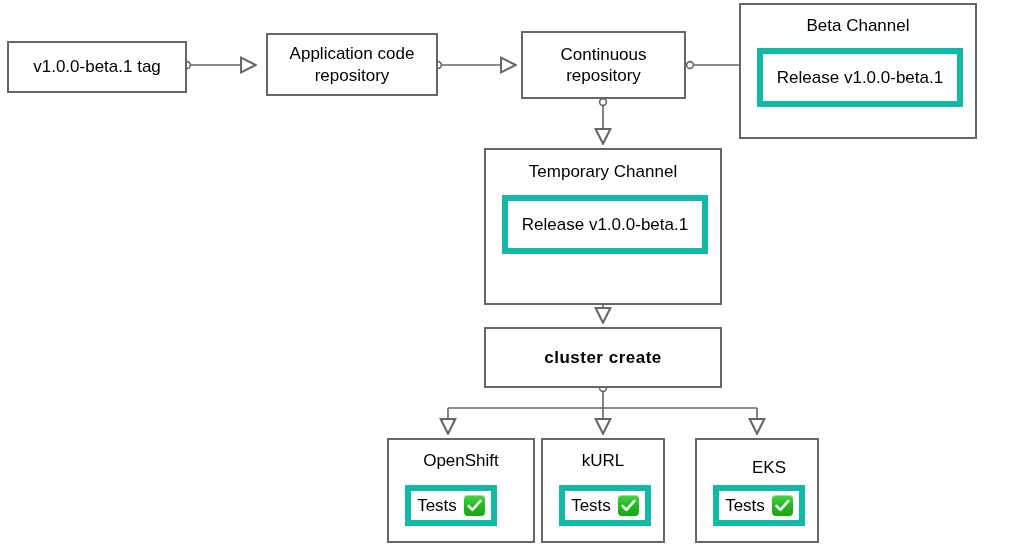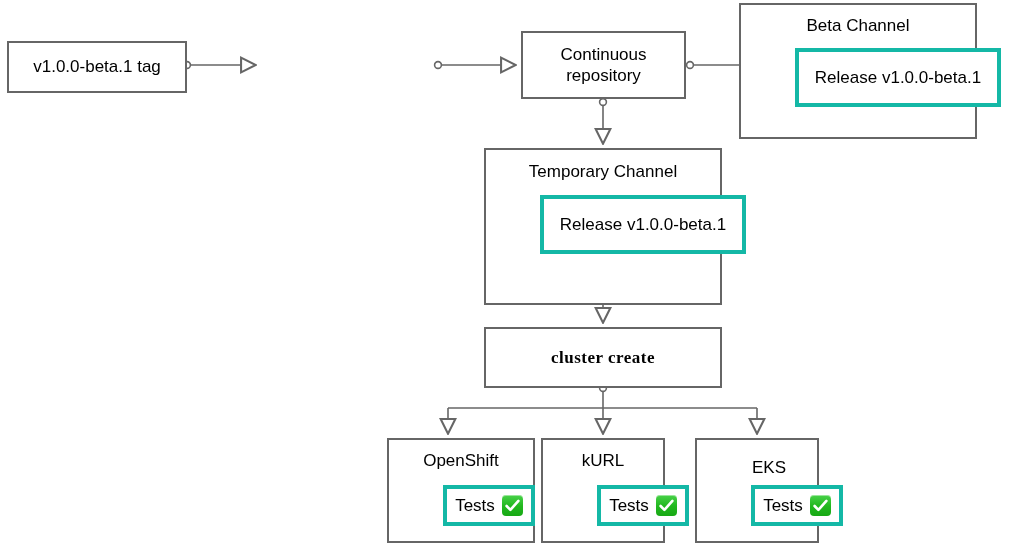--- a/index.html
+++ b/index.html
@@ -28,21 +28,21 @@
     color: #000000;
     display: flex;
     align-items: center;
     justify-content: center;
     text-align: center;
     font-size: 17px;
     line-height: 1.25;
     z-index: 3;
   }
   .node.mono {
-    font-family: Liberation Serif, serif;
+    font-family: Liberation Sans, sans-serif;
     font-weight: bold;
     font-size: 17px;
     letter-spacing: 0.5px;
   }
   
   .container-node {
     position: absolute;
     box-sizing: border-box;
     border: 2px solid #666666;
     background: #ffffff;
@@ -53,29 +53,28 @@
     left: 0;
     right: 0;
     text-align: center;
     font-size: 17px;
     color: #000000;
     white-space: nowrap;
   }
   .inner-box {
     position: absolute;
     box-sizing: border-box;
-    border: 4px solid #14b8a6;
+    border: 6px solid #14b8a6;
     background: #ffffff;
     display: flex;
     align-items: center;
     justify-content: center;
     font-size: 17px;
     color: #000000;
     white-space: nowrap;
-    margin-left: 38px;
   }
   .tests-inner {
     gap: 7px;
   }
   
   .check-badge {
     display: inline-block;
     width: 21px;
     height: 21px;
     border-radius: 4px;
@@ -150,20 +149,26 @@
       <path d="M 603 408 L 603 433" stroke="#666666" stroke-width="1.6" fill="none" marker-end="url(#arrowopen)"></path>
 
       <path d="M 757 408 L 757 433" stroke="#666666" stroke-width="1.6" fill="none" marker-end="url(#arrowopen)"></path>
     </g>
   </svg>
 
   <div class="node" style="left:7px; top:41px; width:180px; height:52px;">
     <span>v1.0.0-beta.1 tag</span>
   </div>
 
+  <div class="node" style="left:266px; top:33px; width:172px; height:63px;">
+    <span>
+      <span>Application code</span><br>
+      <span>repository</span>
+    </span>
+  </div>
 
   <div class="node" style="left:521px; top:31px; width:165px; height:68px;">
     <span>
       <span>Continuous</span><br>
       <span>repository</span>
     </span>
   </div>
 
   <div class="container-node" style="left:739px; top:3px; width:238px; height:136px;">
     <div class="container-title" style="top:11px;">Beta Channel</div>

